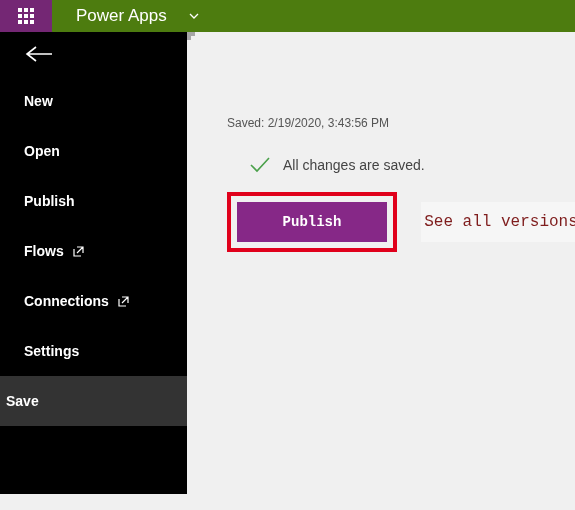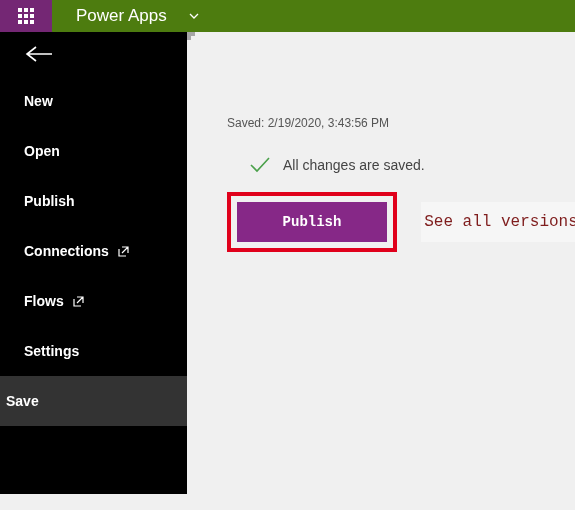--- a/index.html
+++ b/index.html
@@ -189,29 +189,29 @@
     <div class="nav-item">
       <span>New</span>
     </div>
     <div class="nav-item">
       <span>Open</span>
     </div>
     <div class="nav-item">
       <span>Publish</span>
     </div>
     <div class="nav-item">
-      <span>Connections</span>
+      <span>Flows</span>
       <span class="ext-icon">
         <svg width="13" height="13" viewBox="0 0 13 13">
           <path d="M2 4 L2 11 L9 11 M5 2 L11 2 L11 8 M11 2 L5 8" stroke="#fff" stroke-width="1.2" fill="none"></path>
         </svg>
       </span>
     </div>
     <div class="nav-item">
-      <span>Flows</span>
+      <span>Connections</span>
       <span class="ext-icon">
         <svg width="13" height="13" viewBox="0 0 13 13">
           <path d="M2 4 L2 11 L9 11 M5 2 L11 2 L11 8 M11 2 L5 8" stroke="#fff" stroke-width="1.2" fill="none"></path>
         </svg>
       </span>
     </div>
     <div class="nav-item">
       <span>Settings</span>
     </div>
     <div class="nav-item active">

